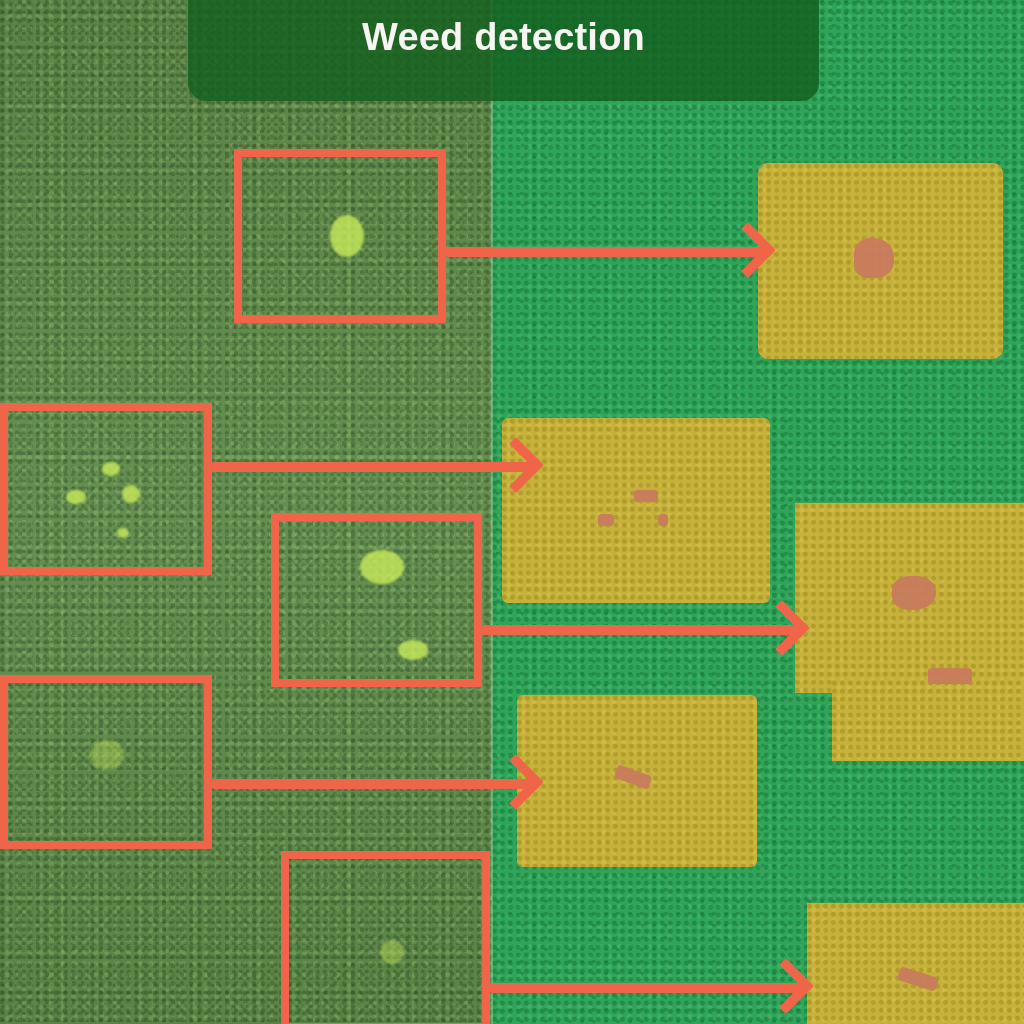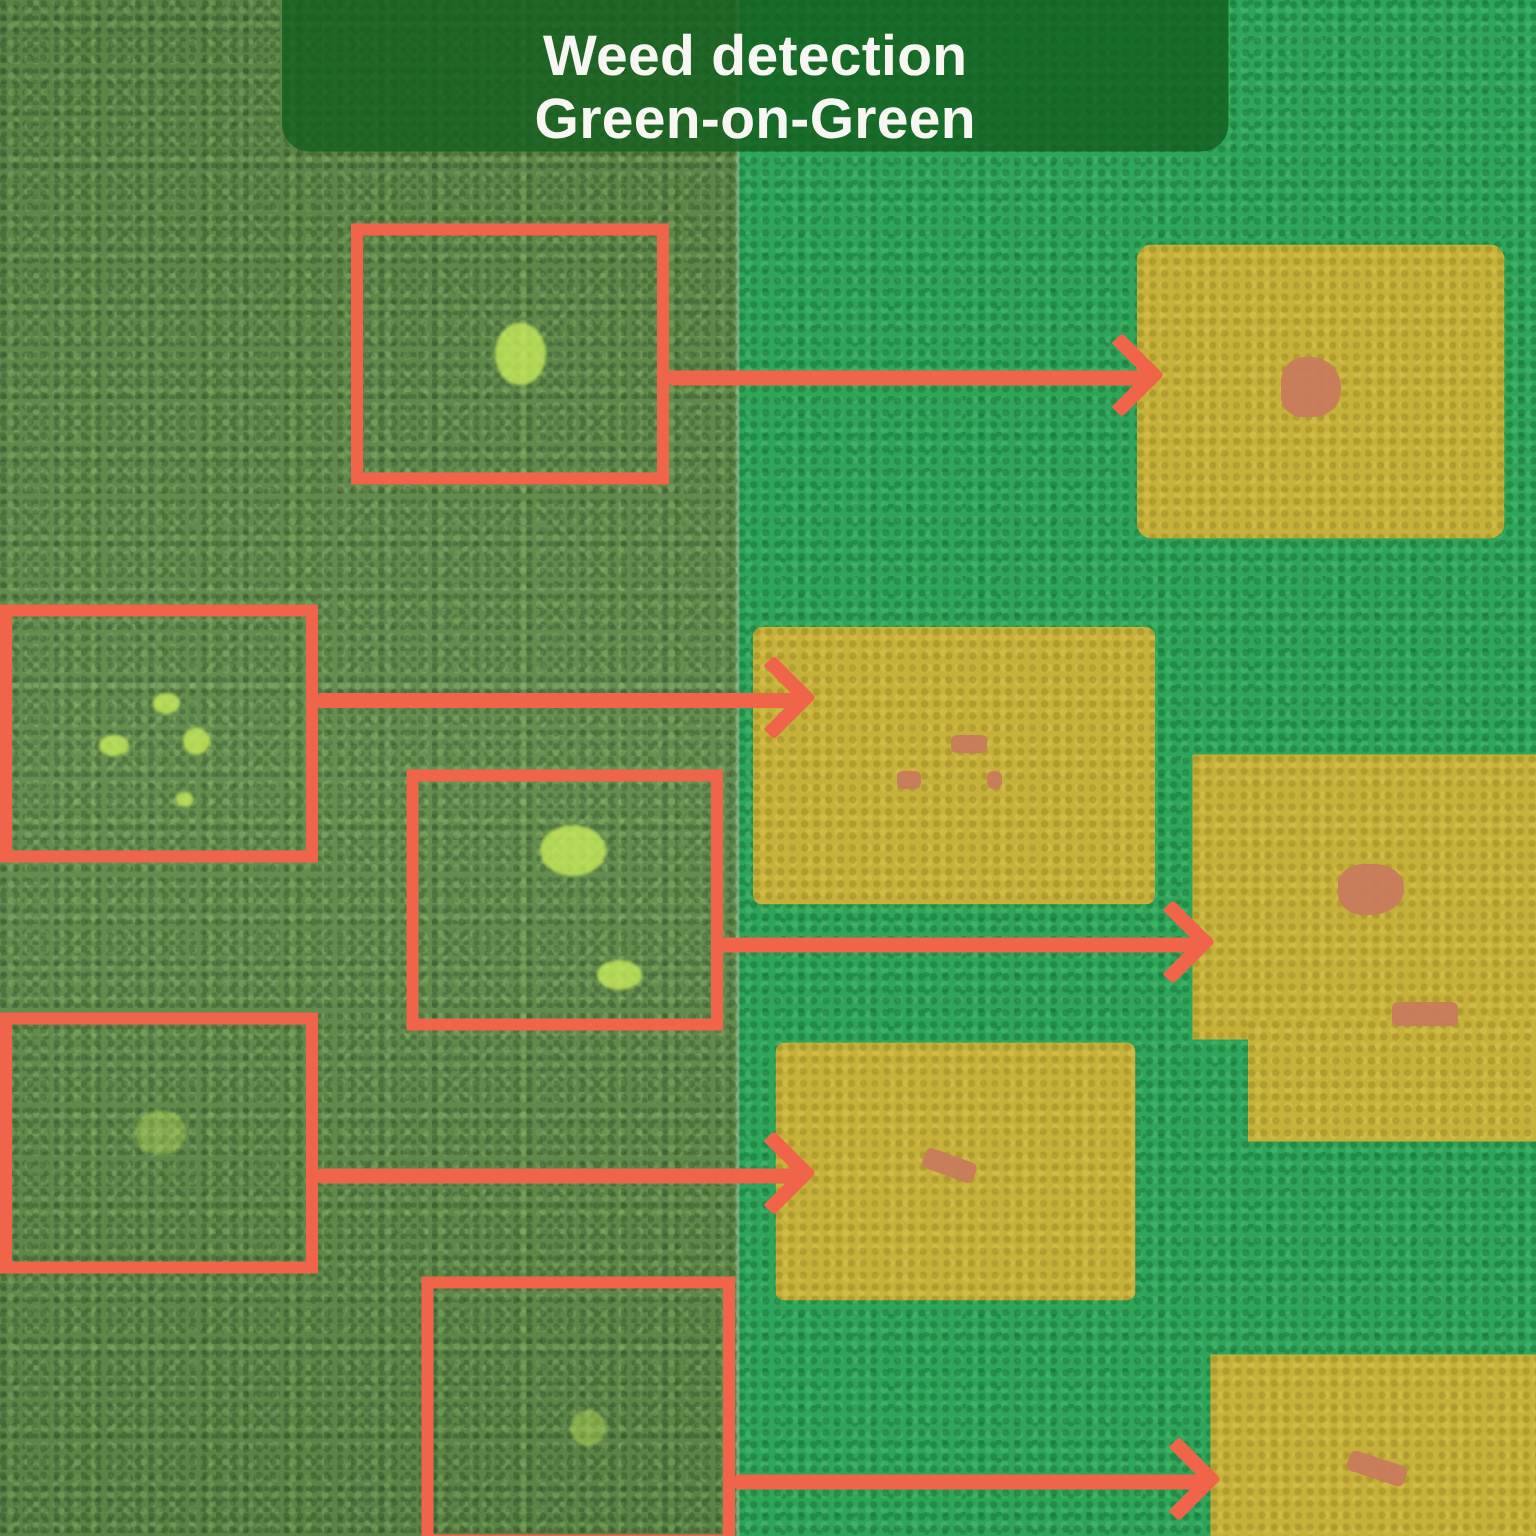--- a/index.html
+++ b/index.html
@@ -27,21 +27,21 @@
         radial-gradient(circle at 75% 65%, rgba(90,200,120,0.35) 0 2px, transparent 3px),
         radial-gradient(circle at 50% 10%, rgba(15,100,45,0.35) 0 1.5px, transparent 2.5px);
       background-size: 8px 8px, 10px 10px, 12px 12px;
     }
     .divider { position: absolute; left: 491px; top: 0; width: 2px; height: 1024px; background: rgba(200,220,200,0.35); }
 
     .title-banner {
       position: absolute; left: 188px; top: 0; width: 631px; height: 101px;
       border-radius: 0 0 18px 18px;
       background: rgba(20, 95, 30, 0.82);
-      display: flex; flex-direction: column; align-items: center; justify-content: center;
+      display: flex; flex-direction: column; align-items: center; justify-content: flex-start;
       padding-top: 16px; box-sizing: border-box;
     }
     .title-line { color: #f8f6f2; font-weight: bold; font-size: 38px; line-height: 42px; letter-spacing: 0.2px; }
 
     .detect-box { position: absolute; border: 8px solid #f0654a; box-sizing: border-box; }
     .weed-patch { position: absolute; border-radius: 50%; background: rgba(200,235,90,0.8); filter: blur(1px); }
 
     .mask {
       position: absolute;
       background-color: #c6b13a;
@@ -112,15 +112,14 @@
     <div class="shaft" style="width:320px;"></div>
     <div class="head" style="left:284px;"></div>
   </div>
   <div class="arrow" style="left:490px;top:983px;width:318px;">
     <div class="shaft" style="width:312px;"></div>
     <div class="head" style="left:276px;"></div>
   </div>
 
   <div class="title-banner">
     <div class="title-line">Weed detection</div>
-    <div class="title-line">Green-on-Green</div>
   </div>
 </div>
 
 </body></html>

